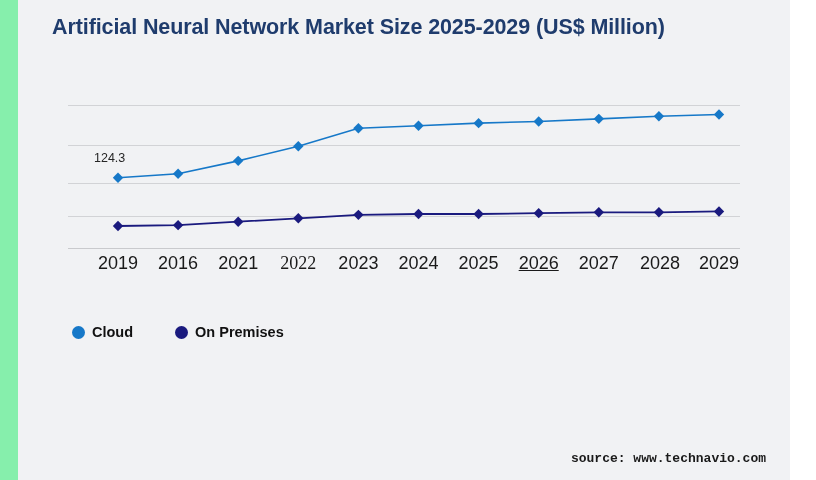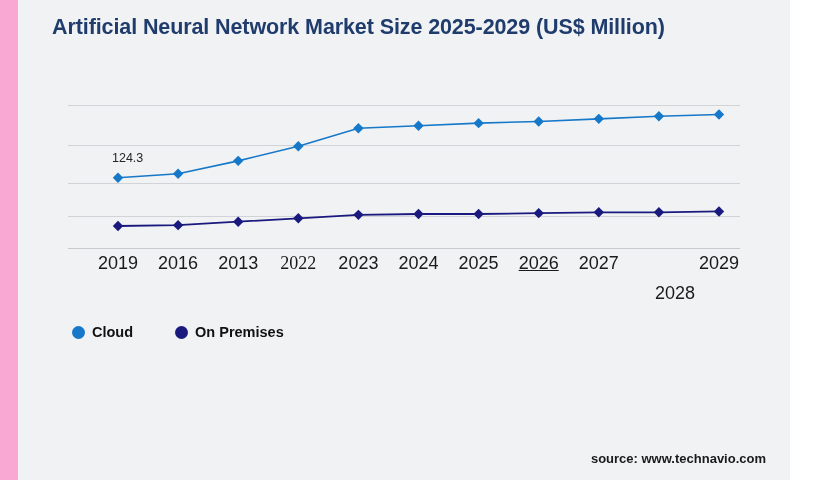--- a/index.html
+++ b/index.html
@@ -10,21 +10,21 @@
     width: 816px;
     height: 480px;
     background: #ffffff;
     font-family: "Liberation Sans", sans-serif;
     overflow: hidden;
   }
   #root {
     position: relative;
     width: 712px;
     height: 480px;
-    background: #f9a8d4;
+    background: #86efac;
   }
   
   #panel {
     position: absolute;
     left: 18px;
     top: 0px;
     width: 772px;
     height: 480px;
     background: #f1f2f4;
   }
@@ -79,21 +79,21 @@
     white-space: nowrap;
   }
   .series-svg {
     position: absolute;
     left: 0;
     top: 0;
     overflow: visible;
   }
   #datalabel-1243 {
     position: absolute;
-    left: 94px;
+    left: 76px;
     top: 151px;
     font-size: 12.5px;
     color: #262626;
     white-space: nowrap;
     text-align: center;
   }
   
   #legend {
     position: absolute;
     left: 38px;
@@ -122,20 +122,21 @@
     white-space: nowrap;
   }
   #source {
     position: absolute;
     right: 24px;
     bottom: 14px;
     font-size: 13px;
     font-weight: bold;
     color: #1a1a1a;
     white-space: nowrap;
+    font-family: Liberation Mono, monospace;
   }
 </style>
 </head>
 <body>
 
 <div id="root">
   <div id="panel">
 
     <div id="chart-title">Artificial Neural Network Market Size 2025-2029 (US$ Million)</div>
 
@@ -171,28 +172,28 @@
           <polygon points="530.8,107.08571428571427 536,112.28571428571428 530.8,117.48571428571428 525.5999999999999,112.28571428571428" fill="#1a1a7e"></polygon>
           <polygon points="590.9,107.08571428571427 596.1,112.28571428571428 590.9,117.48571428571428 585.6999999999999,112.28571428571428" fill="#1a1a7e"></polygon>
           <polygon points="651,106.22857142857143 656.2,111.42857142857143 651,116.62857142857143 645.8,111.42857142857143" fill="#1a1a7e"></polygon>
         </svg>
     </div>
 
     <div id="x-axis-line"></div>
     <div id="xlabels">
         <span class="xlabel" style="left: 50px;">2019</span>
         <span class="xlabel" style="left: 110.1px;">2016</span>
-        <span class="xlabel" style="left: 170.2px;">2013</span>
+        <span class="xlabel" style="left: 170.2px;">2021</span>
         <span class="xlabel" style="left: 230.3px; font-family: Liberation Serif, serif;">2022</span>
         <span class="xlabel" style="left: 290.4px;">2023</span>
         <span class="xlabel" style="left: 350.5px;">2024</span>
         <span class="xlabel" style="left: 410.6px;">2025</span>
         <span class="xlabel" style="left: 470.7px; text-decoration: underline;">2026</span>
         <span class="xlabel" style="left: 530.8px;">2027</span>
-        <span class="xlabel" style="left: 607px; margin-top: 30px;">2028</span>
+        <span class="xlabel" style="left: 592px;">2028</span>
         <span class="xlabel" style="left: 651px;">2029</span>
       </div>
 
     <div id="datalabel-1243">124.3</div>
 
     <div id="legend">
       <div class="legend-item">
         <span class="legend-dot" id="legend-dot-0" style="background: rgb(22, 120, 200);"></span>
         <span class="legend-label">Cloud</span>
       </div>

